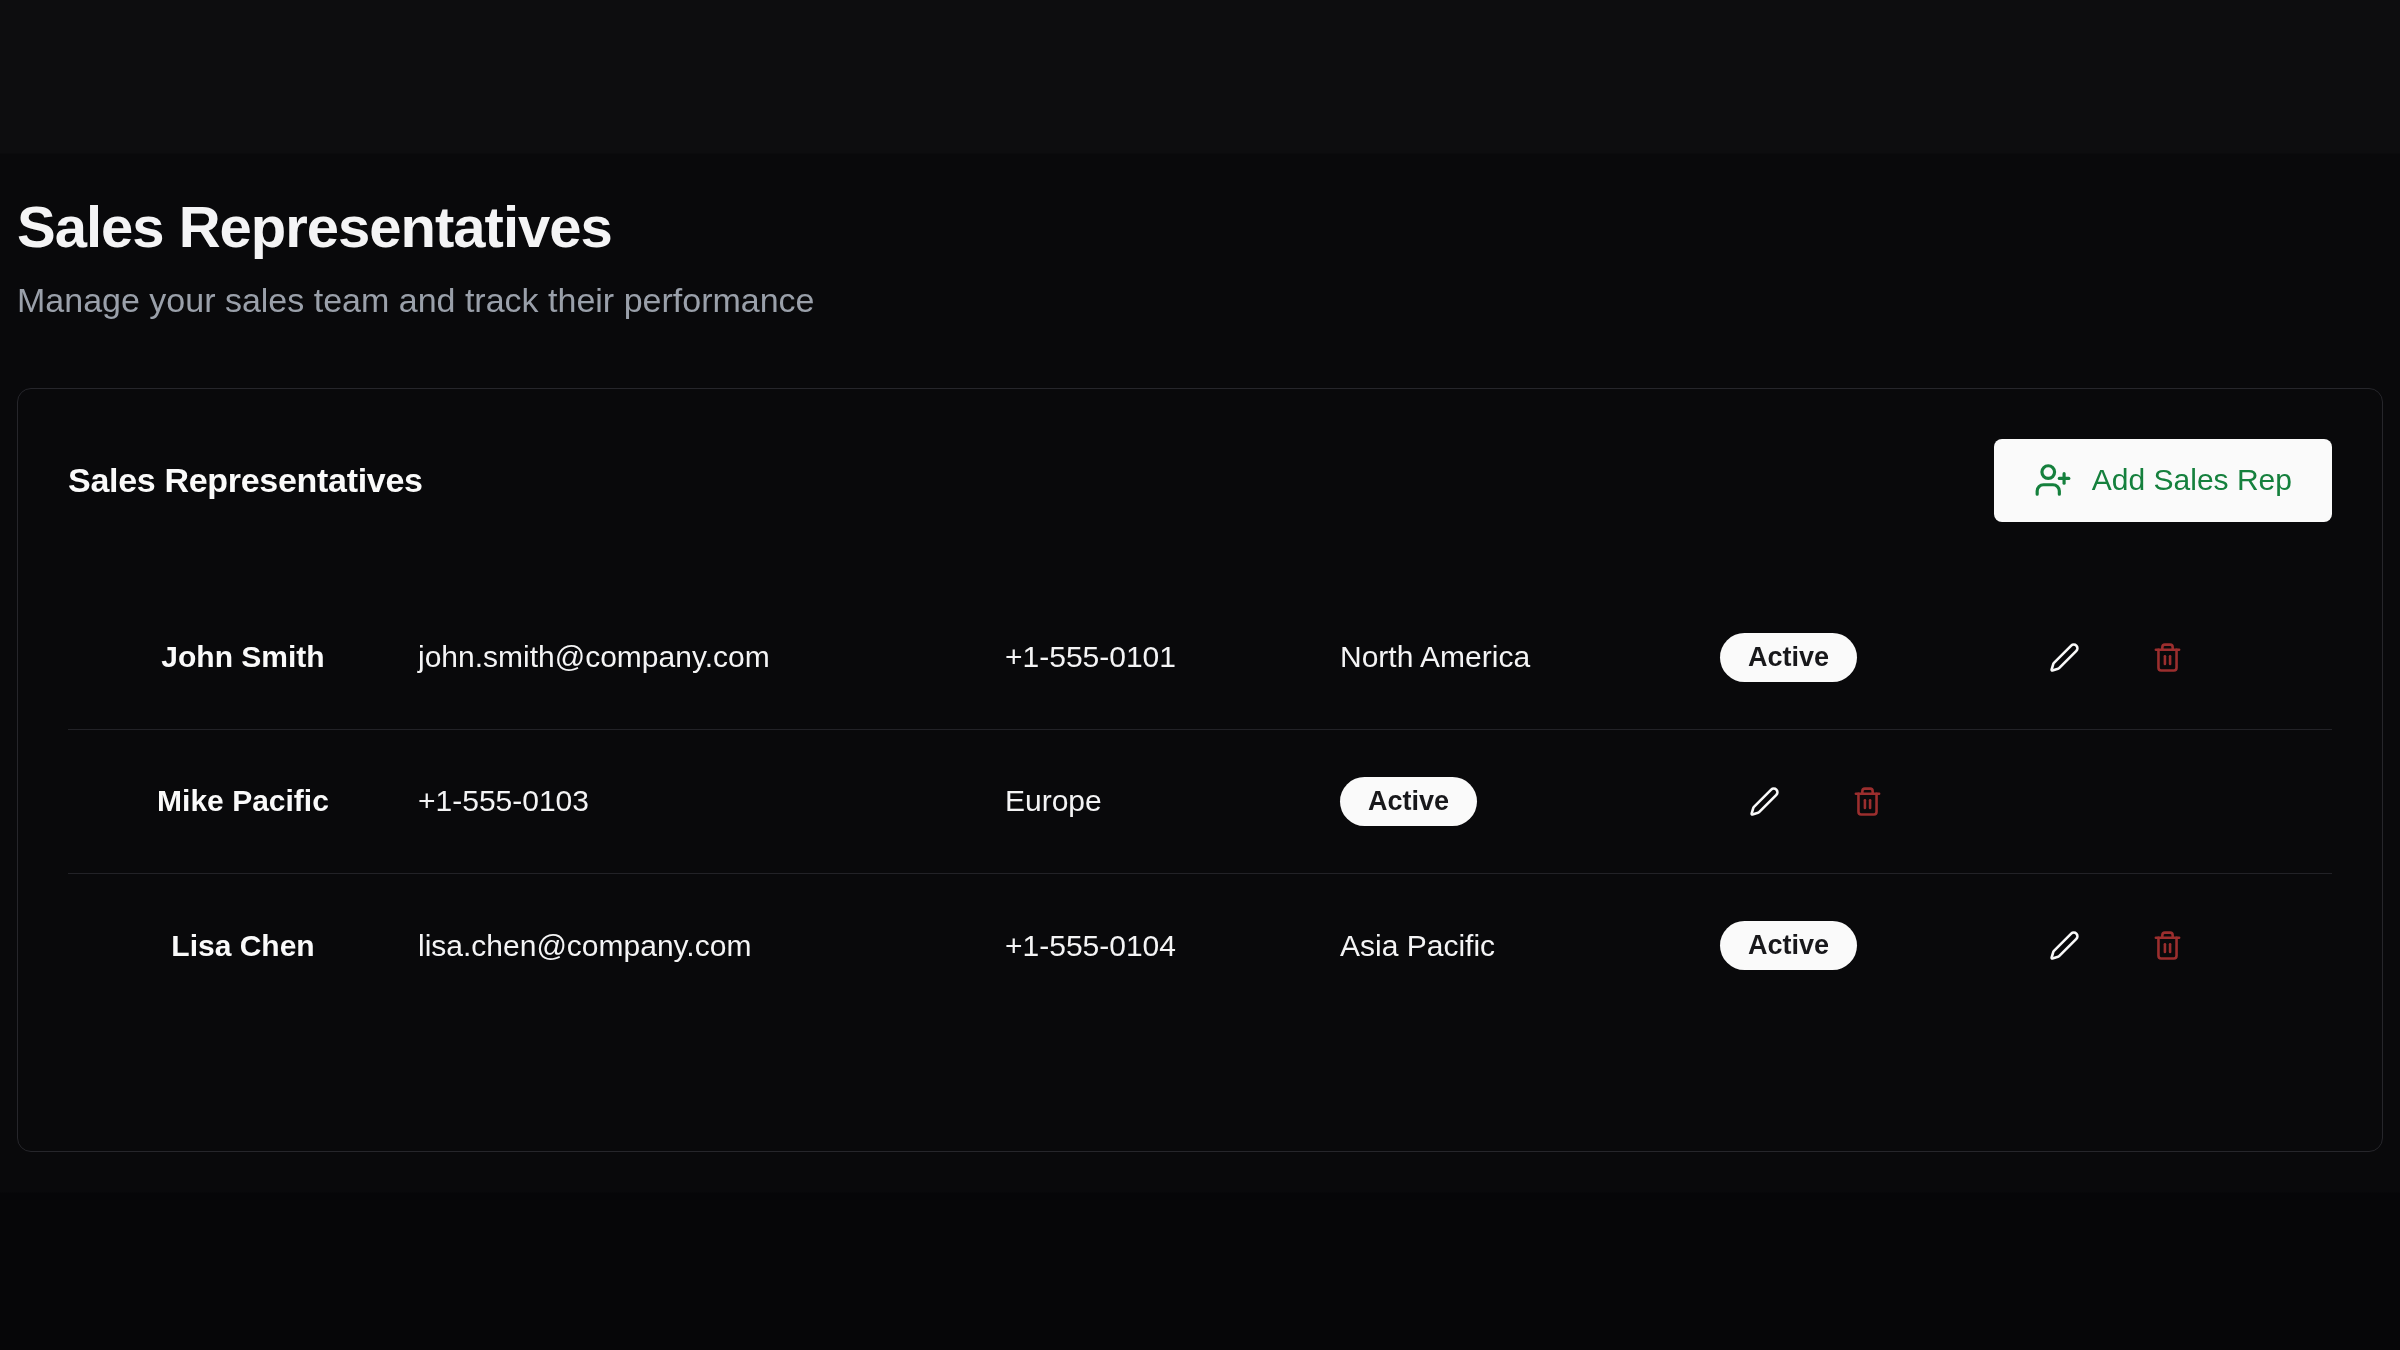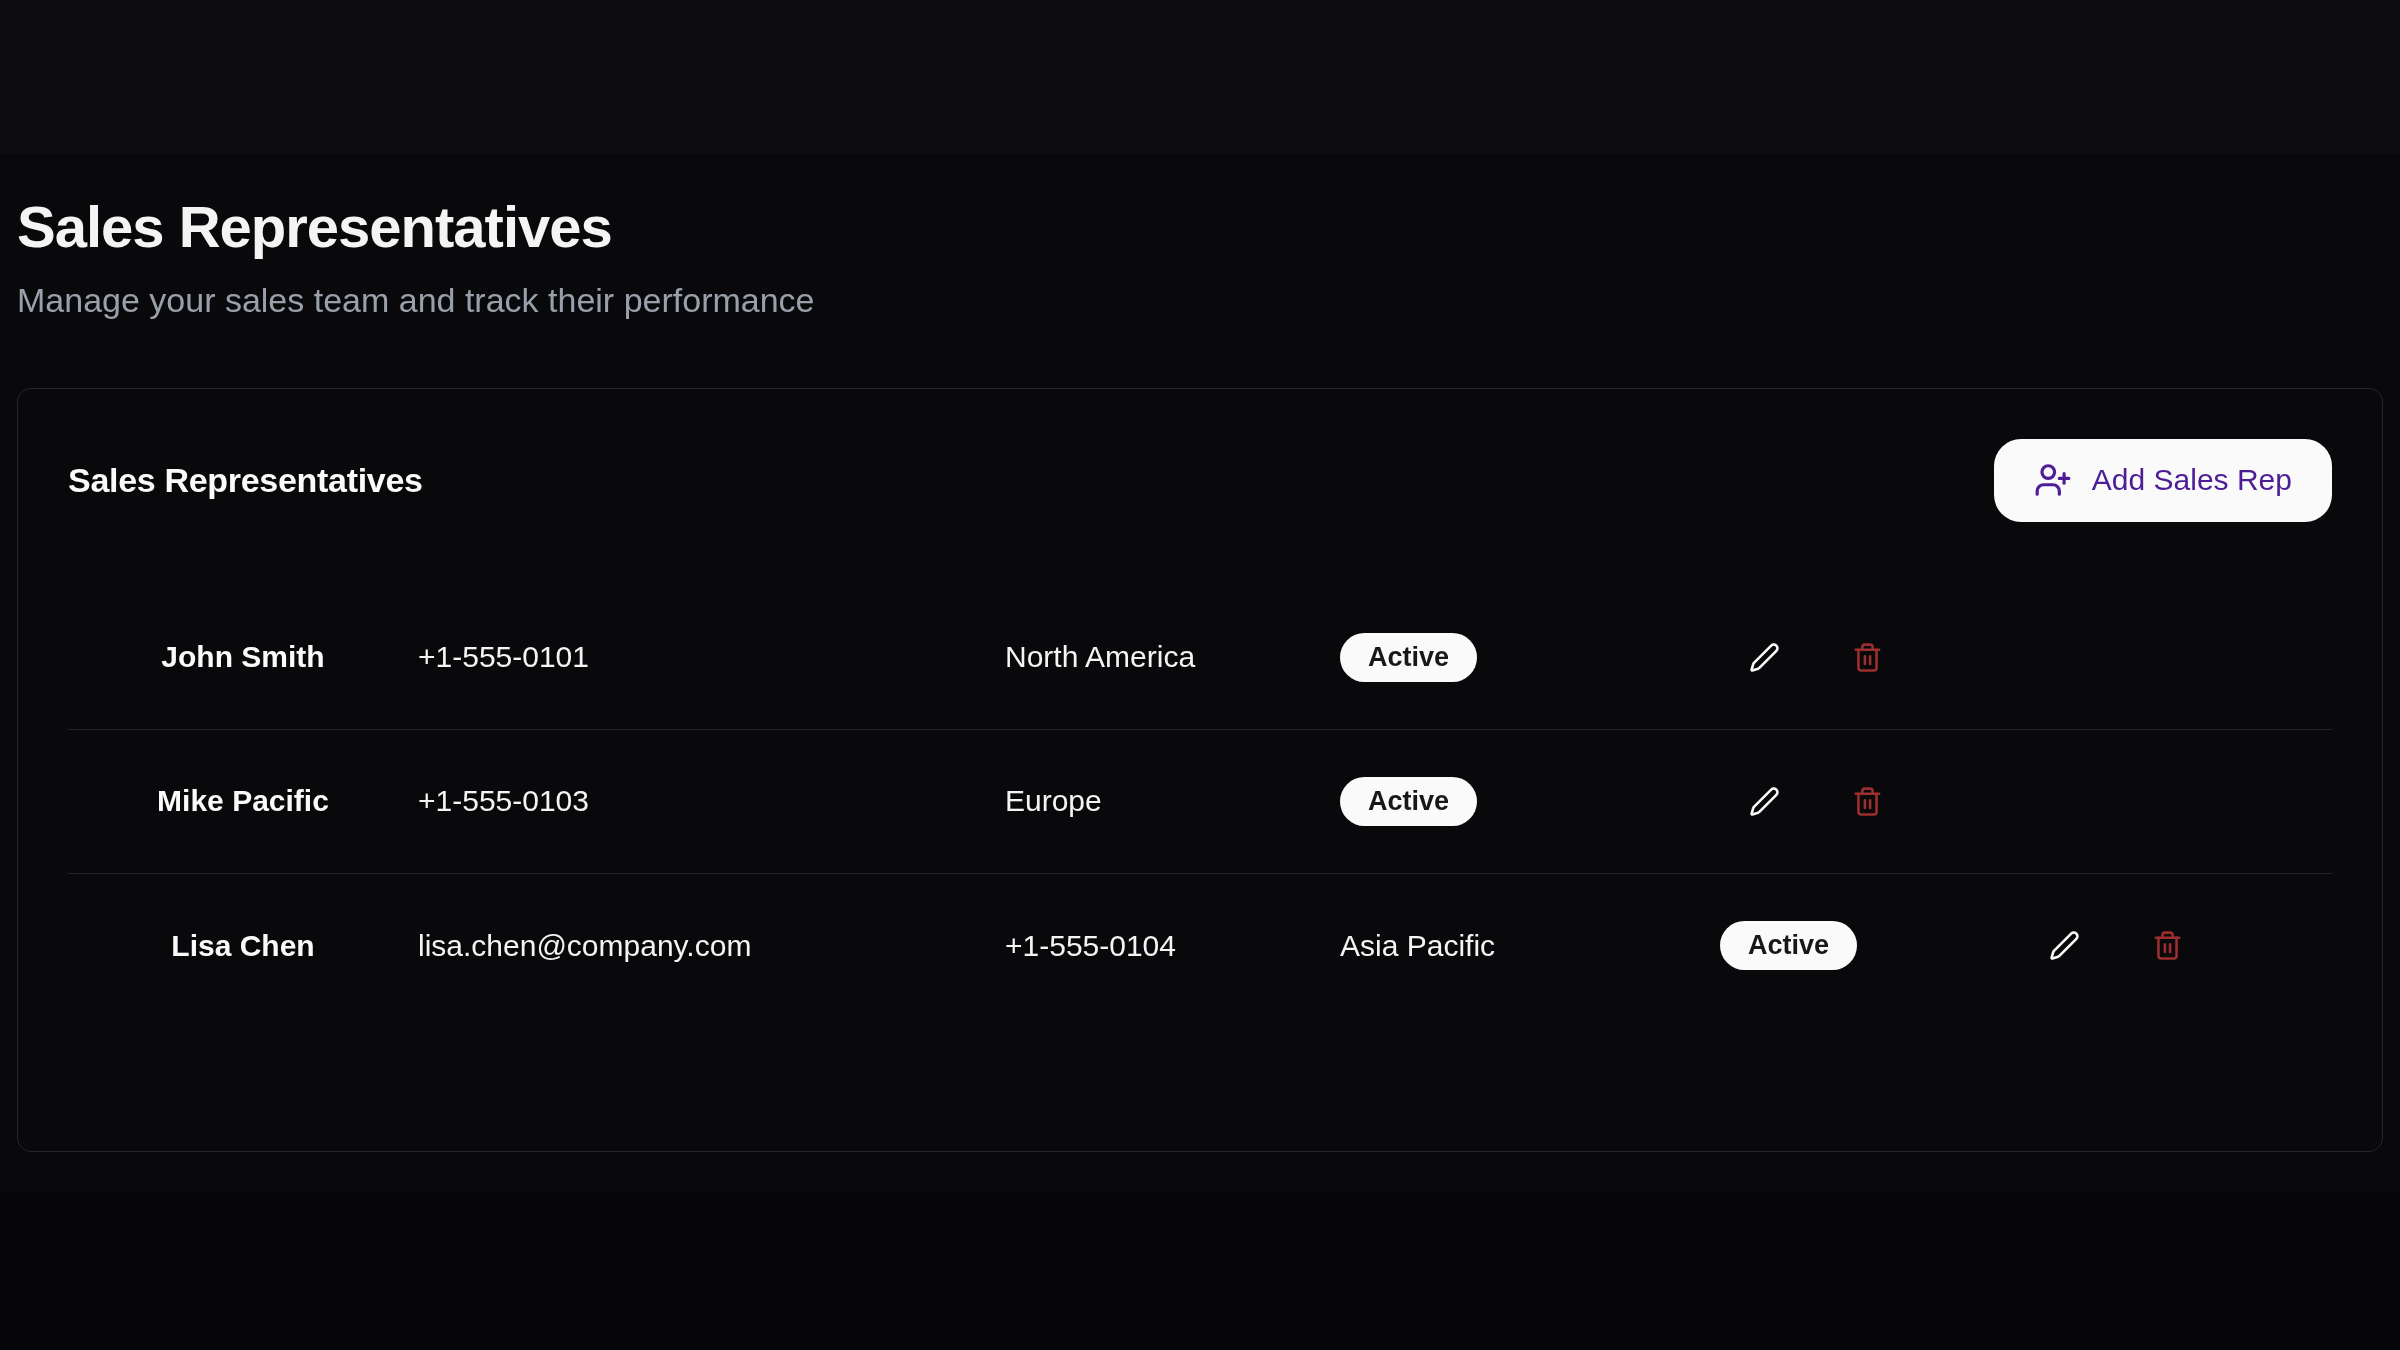--- a/index.html
+++ b/index.html
@@ -52,23 +52,23 @@
     font-size: 34px;
     font-weight: 700;
     letter-spacing: -0.3px;
     color: #fafafa;
   }
   .add-btn {
     height: 83px;
     min-width: 330px;
     padding: 0 40px;
     background: #fafafa;
-    color: #4c1d95;
+    color: #15803d;
     border: none;
-    border-radius: 27px;
+    border-radius: 8px;
     display: flex;
     align-items: center;
     gap: 20px;
     font-family: inherit;
     font-size: 30px;
     font-weight: 500;
     cursor: pointer;
   }
   .add-btn svg { width: 38px; height: 38px; }
   .table { margin-top: 64px; width: 100%; }
@@ -155,20 +155,21 @@
         </span>
         <span>Add Sales Rep</span>
       </button>
     </div>
 
     <div class="table">
 
 
       <div class="trow data-row">
         <div class="td name">John Smith</div>
+        <div class="td">john.smith@company.com</div>
         <div class="td">+1-555-0101</div>
         <div class="td">North America</div>
         <div class="td">
           <span class="badge">Active</span>
         </div>
         <div class="actions-cell">
           <button class="icon-btn edit-btn">
             <span style="display:flex">
               <svg viewBox="0 0 24 24" fill="none" stroke="currentColor" stroke-width="2" stroke-linecap="round" stroke-linejoin="round">
                 <path d="M21.174 6.812a1 1 0 0 0-3.986-3.987L3.842 16.174a2 2 0 0 0-.5.83l-1.321 4.352a.5.5 0 0 0 .623.622l4.353-1.32a2 2 0 0 0 .83-.497z"></path>

